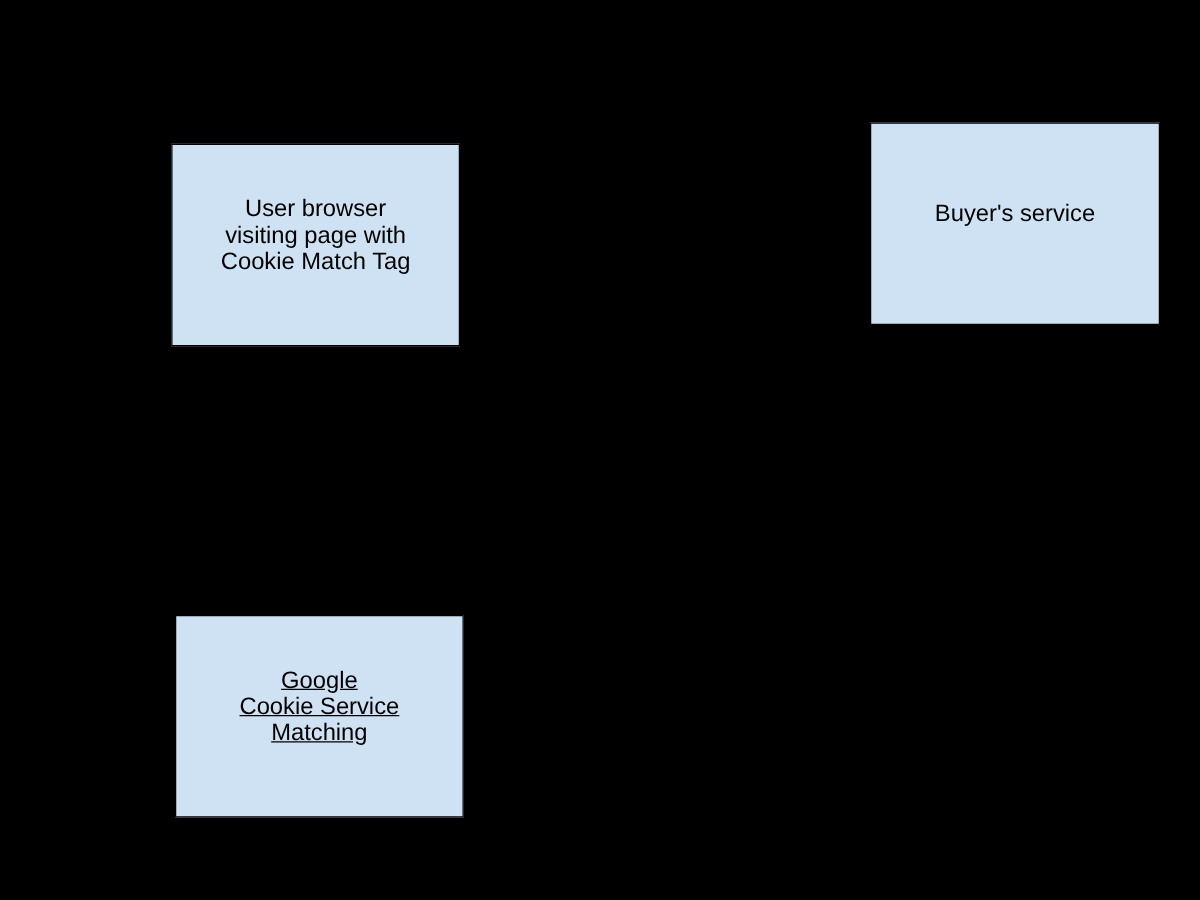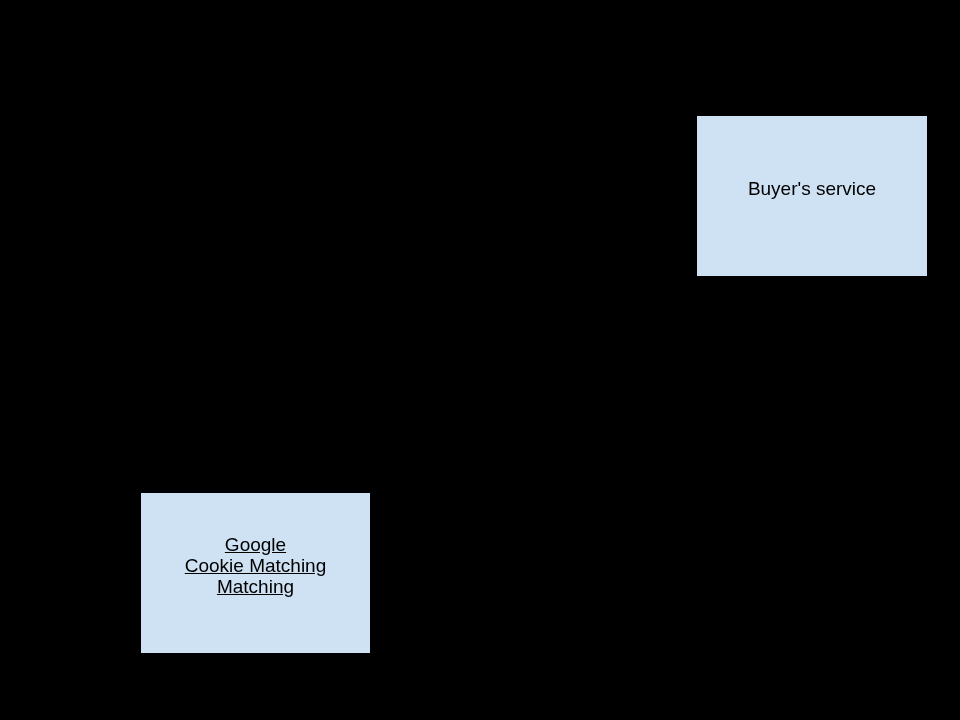--- a/index.html
+++ b/index.html
@@ -37,44 +37,49 @@
     text-align: center;
   }
   .node-user-browser {
     left: 137px;
     top: 115px;
     width: 231px;
     height: 162px;
   }
   .node-buyers-service {
     left: 696px;
-    top: 115px;
+    top: 98px;
     width: 232px;
     height: 162px;
   }
   .node-google-cms {
     left: 140px;
     top: 492px;
     width: 231px;
     height: 162px;
     text-decoration: underline;
   }
   .node .line {
     display: block;
   }
 </style>
 </head>
 <body>
 
 <div class="canvas">
 
+  <div class="node node-user-browser">
+    <span class="line">User browser</span>
+    <span class="line">visiting page with</span>
+    <span class="line">Cookie Match Tag</span>
+  </div>
 
   <div class="node node-buyers-service">
     <span class="line">Buyer's service</span>
   </div>
 
   <div class="node node-google-cms">
     <span class="line">Google</span>
-    <span class="line">Cookie Matching</span>
+    <span class="line">Cookie Service</span>
     <span class="line">Matching</span>
   </div>
 
 </div>
 
 </body></html>

